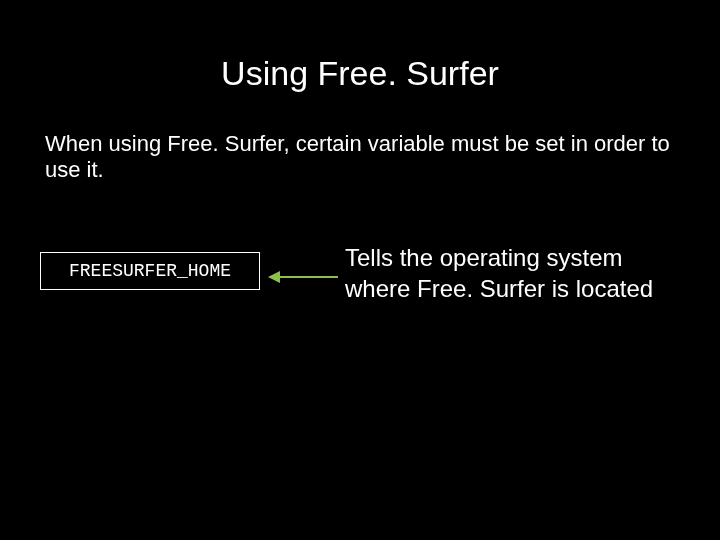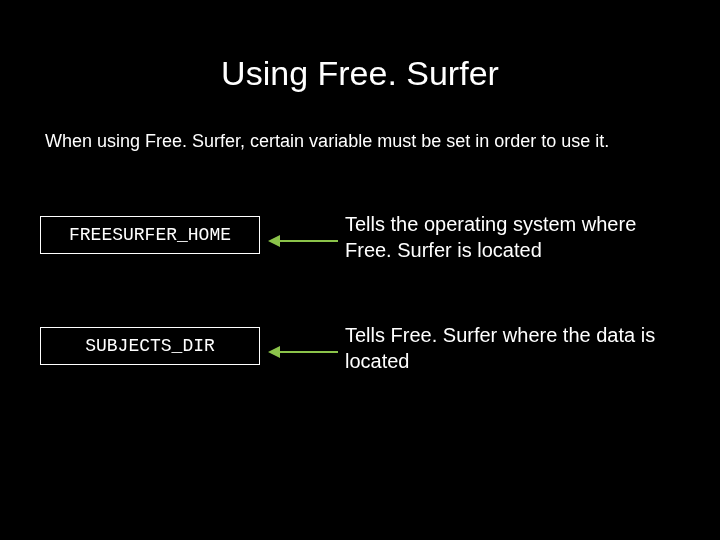--- a/index.html
+++ b/index.html
@@ -21,21 +21,21 @@
       padding: 42px 40px;
     }
     .title {
       font-size: 34px;
       font-weight: normal;
       text-align: center;
       margin-top: 12px;
       margin-bottom: 38px;
     }
     .intro {
-      font-size: 18px;
+      font-size: 22px;
       margin-bottom: 55px;
       padding-left: 5px;
     }
     .row {
       display: flex;
       align-items: center;
       margin-bottom: 55px;
     }
     .var-box {
       border: 1px solid #ffffff;
@@ -71,21 +71,21 @@
       position: absolute;
       left: 0;
       top: 0;
       width: 0;
       height: 0;
       border-top: 6px solid transparent;
       border-bottom: 6px solid transparent;
       border-right: 12px solid #8bc34a;
     }
     .desc {
-      font-size: 20px;
+      font-size: 24px;
       line-height: 1.3;
       padding-top: 4px;
       flex: 1;
     }
   </style>
 </head>
 <body>
 
 <div class="slide">
   <h1 class="title">Using Free. Surfer</h1>
@@ -95,23 +95,13 @@
     <div class="var-box">FREESURFER_HOME</div>
     <div class="arrow-wrap">
       <div class="arrow">
         <div class="arrow-line"></div>
         <div class="arrow-head"></div>
       </div>
     </div>
     <div class="desc">Tells the operating system where Free. Surfer is located</div>
   </div>
 
-  <div class="row">
-    <div class="var-box">SUBJECTS_DIR</div>
-    <div class="arrow-wrap">
-      <div class="arrow">
-        <div class="arrow-line"></div>
-        <div class="arrow-head"></div>
-      </div>
-    </div>
-    <div class="desc">Tells Free. Surfer where the data is located</div>
-  </div>
 </div>
 
 </body></html>

